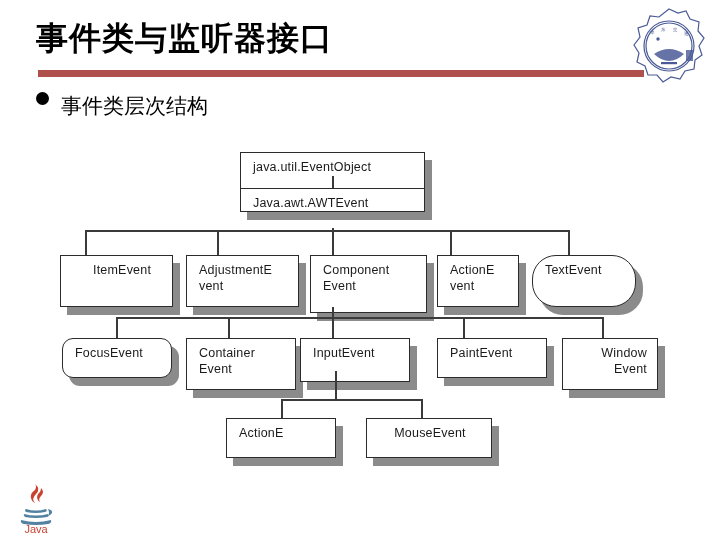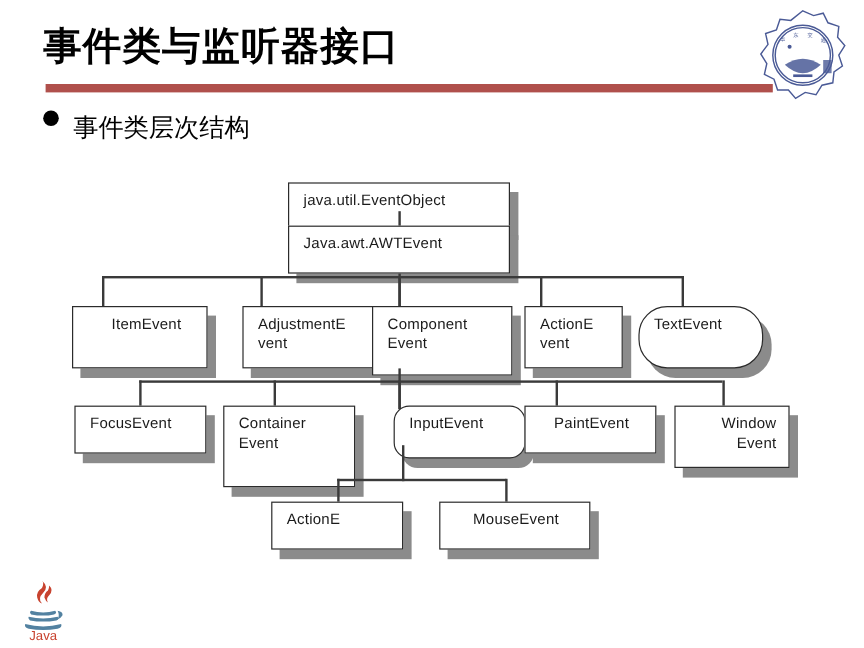--- a/index.html
+++ b/index.html
@@ -140,54 +140,54 @@
   <span id="bullet-dot"></span>
   <span id="bullet-text">事件类层次结构</span>
 </div>
 
 <div id="diagram">
 
   <div class="node" style="left:240px; top:6px; width:185px; height:40px;margin-top:16px;">java.util.EventObject</div>
 
   <div class="conn vline" style="left:332px; top:46px; height:14px;"></div>
 
-  <div class="node" style="left:240px; top:58px; width:185px; height:40px;">Java.awt.AWTEvent</div>
+  <div class="node" style="left:240px; top:58px; width:185px; height:24px;">Java.awt.AWTEvent</div>
 
   <div class="conn vline" style="left:332px; top:98px; height:33px;"></div>
   <div class="conn hline" style="left:85px; top:100px; width:484px;"></div>
 
   <div class="conn vline" style="left:85px; top:100px; height:31px;"></div>
   <div class="conn vline" style="left:217px; top:100px; height:31px;"></div>
   <div class="conn vline" style="left:332px; top:100px; height:31px;"></div>
   <div class="conn vline" style="left:450px; top:100px; height:31px;"></div>
   <div class="conn vline" style="left:568px; top:100px; height:31px;"></div>
 
   <div class="node" style="left:60px; top:125px; width:113px; height:52px;padding-left:32px;">ItemEvent</div>
-  <div class="node" style="left:186px; top:125px; width:113px; height:52px;margin-left:16px;">AdjustmentE
+  <div class="node" style="left:186px; top:125px; width:113px; height:52px;">AdjustmentE
 vent</div>
   <div class="node" style="left:310px; top:125px; width:117px; height:58px;">Component
 Event</div>
   <div class="node" style="left:437px; top:125px; width:82px; height:52px;">ActionE
 vent</div>
   <div class="node" style="left:532px; top:125px; width:104px; height:52px;border-radius:24px;">TextEvent</div>
 
   <div class="conn vline" style="left:332px; top:177px; height:34px;"></div>
   <div class="conn hline" style="left:116px; top:187px; width:486px;"></div>
 
   <div class="conn vline" style="left:116px; top:187px; height:24px;"></div>
   <div class="conn vline" style="left:228px; top:187px; height:24px;"></div>
   <div class="conn vline" style="left:332px; top:187px; height:24px;"></div>
   <div class="conn vline" style="left:463px; top:187px; height:24px;"></div>
   <div class="conn vline" style="left:602px; top:187px; height:24px;"></div>
 
-  <div class="node" style="left:62px; top:208px; width:110px; height:40px;">FocusEvent</div>
-  <div class="node" style="left:186px; top:208px; width:110px; height:68px;">Container
+  <div class="node" style="left:62px; top:208px; width:110px; height:40px;border-radius:11px;">FocusEvent</div>
+  <div class="node" style="left:186px; top:208px; width:110px; height:52px;">Container
 Event</div>
-  <div class="node" style="left:328px; top:208px; width:110px; height:44px;border-radius:13px;">InputEvent</div>
-  <div class="node" style="left:437px; top:208px; width:110px; height:40px;text-align:center;">PaintEvent</div>
+  <div class="node" style="left:300px; top:208px; width:110px; height:44px;">InputEvent</div>
+  <div class="node" style="left:437px; top:208px; width:110px; height:40px;">PaintEvent</div>
   <div class="node" style="left:562px; top:208px; width:96px; height:52px;text-align:right;">Window
 Event</div>
 
   <div class="conn vline" style="left:335px; top:241px; height:30px;"></div>
   <div class="conn hline" style="left:281px; top:269px; width:141px;"></div>
   <div class="conn vline" style="left:281px; top:269px; height:22px;"></div>
   <div class="conn vline" style="left:421px; top:269px; height:22px;"></div>
 
   <div class="node" style="left:226px; top:288px; width:110px; height:40px;">ActionE</div>
   <div class="node" style="left:366px; top:288px; width:126px; height:40px;text-align:center;">MouseEvent</div>

